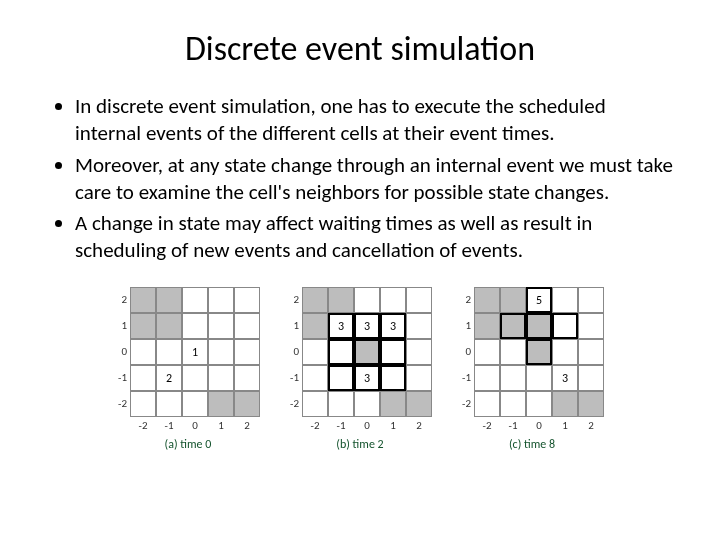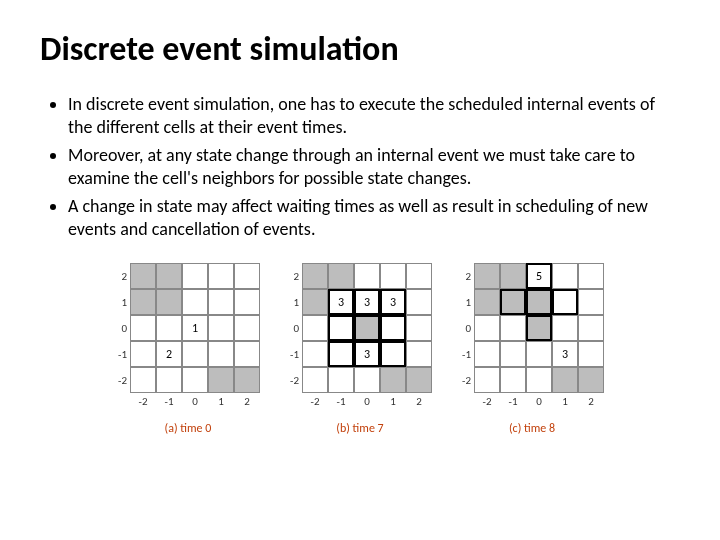--- a/index.html
+++ b/index.html
@@ -1,28 +1,28 @@
 <!DOCTYPE html>
 <html><head>
 <meta charset="utf-8">
 <style>
   html,body{margin:0;padding:0;width:720px;height:540px;background:#fff;font-family:Calibri,Arial,sans-serif;color:#000}
   .slide{width:720px;height:540px;position:relative;box-sizing:border-box;padding:20px 40px}
-  .title{font-size:34px;margin:8px 0 24px 0;font-weight:700}
-  .bullets{font-size:18px;line-height:1.3;margin:0;padding-left:28px}
+  .title{font-size:34px;text-align:center;margin:8px 0 24px 0;font-weight:400}
+  .bullets{font-size:21px;line-height:1.3;margin:7px;padding-left:28px}
   .bullets li{margin-bottom:4px}
   .figwrap{display:flex;justify-content:center;gap:28px;margin-top:22px}
   .panel{display:flex;flex-direction:column;align-items:center}
   .grid{display:grid;grid-template-columns:14px repeat(5,26px);grid-template-rows:repeat(5,26px) 14px;font-size:11px}
   .ylab{display:flex;align-items:center;justify-content:flex-end;padding-right:3px;color:#333}
   .xlab{display:flex;align-items:flex-start;justify-content:center;padding-top:2px;color:#333}
   .cell{border:1px solid #888;box-sizing:border-box;display:flex;align-items:center;justify-content:center;font-size:12px;background:#fff}
   .sh{background:#bdbdbd}
   .bold{border:2px solid #000}
-  .cap{font-size:12px;margin-top:14px;color:#c2410c}
+  .cap{font-size:12px;margin-top:6px;color:#14532d}
   .corner{}
 </style>
 </head>
 <body>
 
 <div class="slide">
   <h1 class="title">Discrete event simulation</h1>
   <ul class="bullets">
     <li>In discrete event simulation, one has to execute the scheduled internal events of the different cells at their event times.</li>
     <li>Moreover, at any state change through an internal event we must take care to examine the cell's neighbors for possible state changes.</li>
@@ -102,21 +102,21 @@
           <div class="cell"></div>
           <div class="cell sh"></div>
           <div class="cell sh"></div>
           <div class="corner"></div>
           <div class="xlab">-2</div>
           <div class="xlab">-1</div>
           <div class="xlab">0</div>
           <div class="xlab">1</div>
           <div class="xlab">2</div>
         </div>
-        <div class="cap">(b) time 7</div>
+        <div class="cap">(b) time 2</div>
       </div>
       <div class="panel">
         <div class="grid">
           <div class="ylab">2</div>
           <div class="cell sh"></div>
           <div class="cell sh"></div>
           <div class="cell bold">5</div>
           <div class="cell"></div>
           <div class="cell"></div>
           <div class="ylab">1</div>

